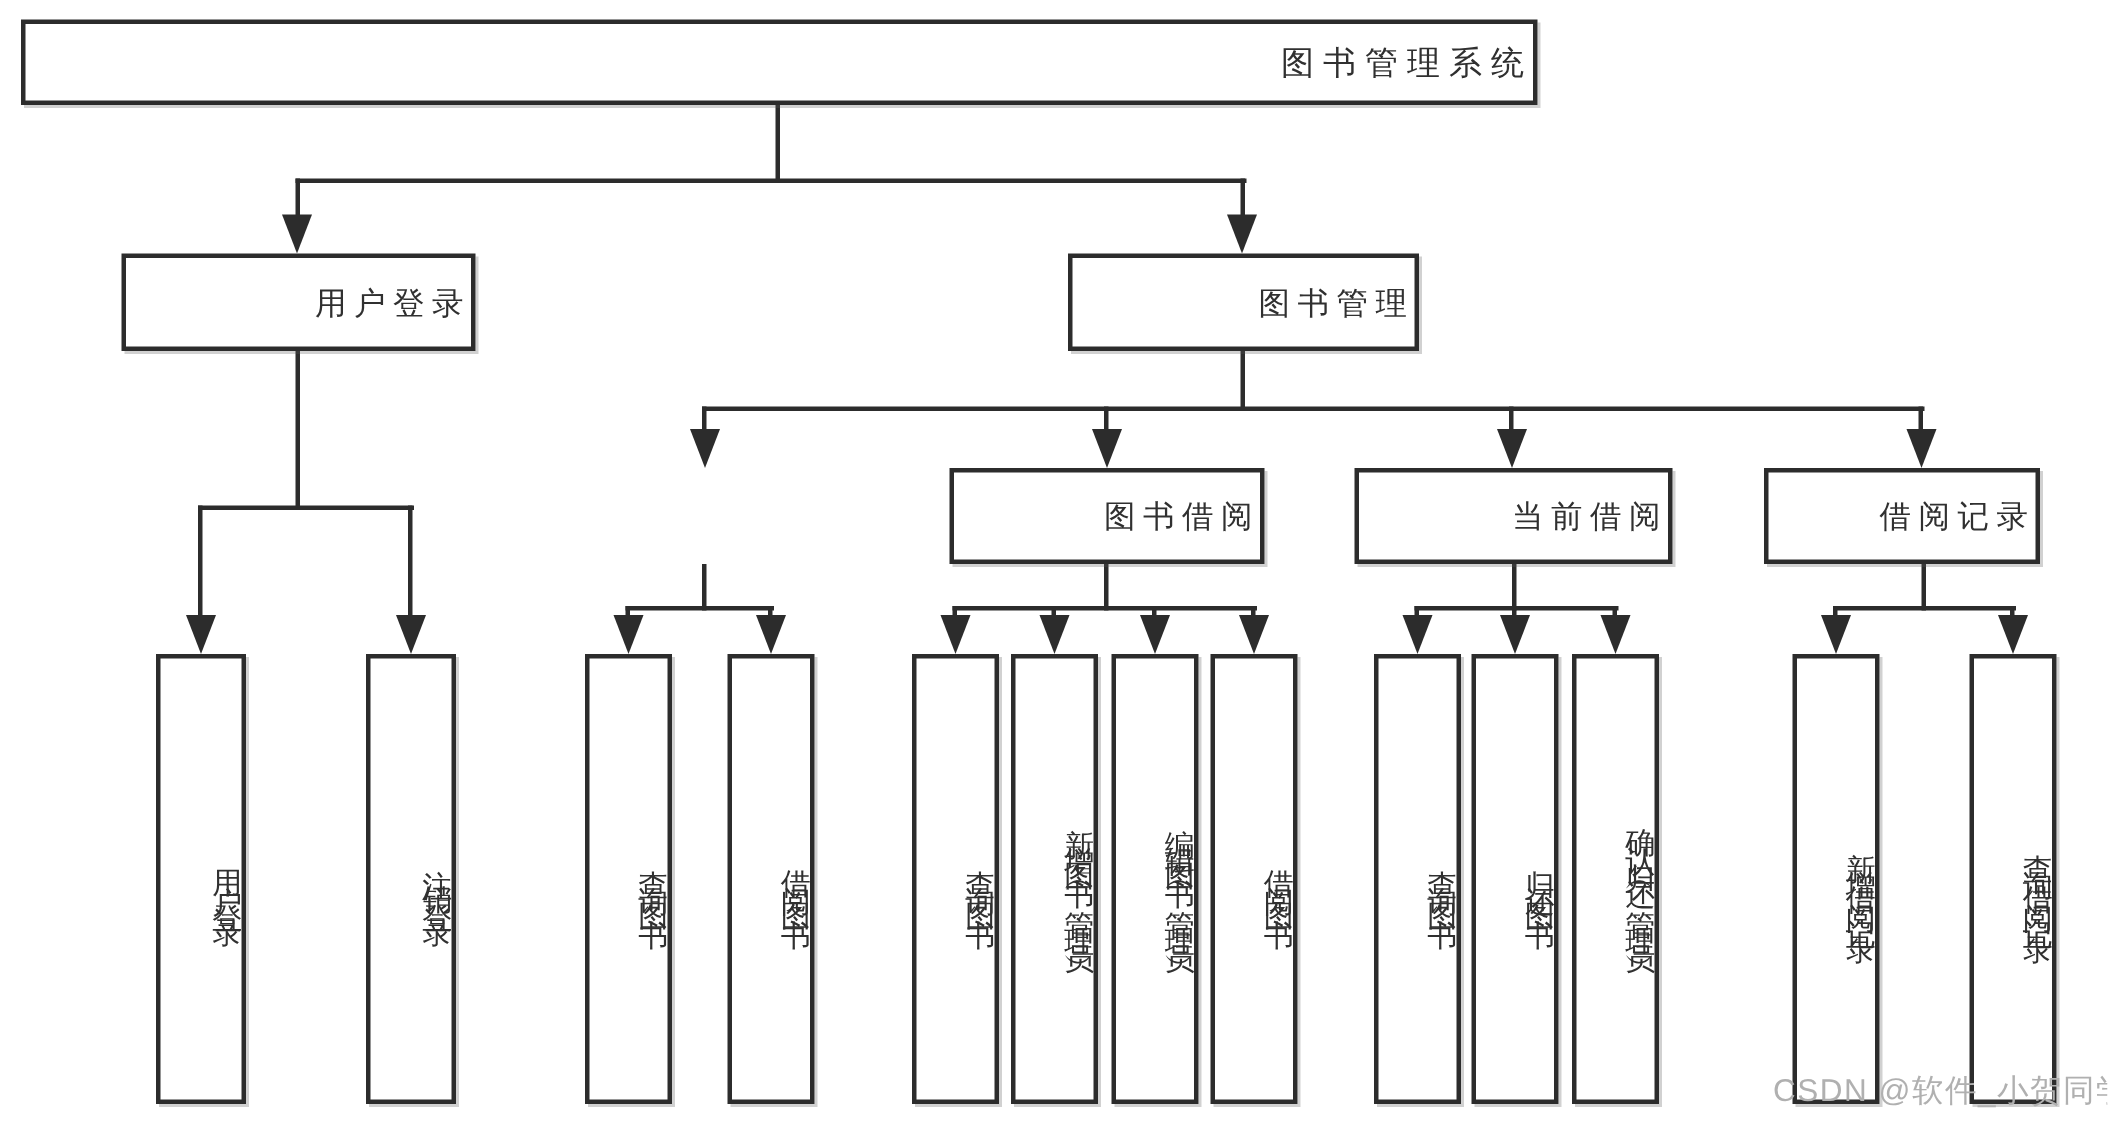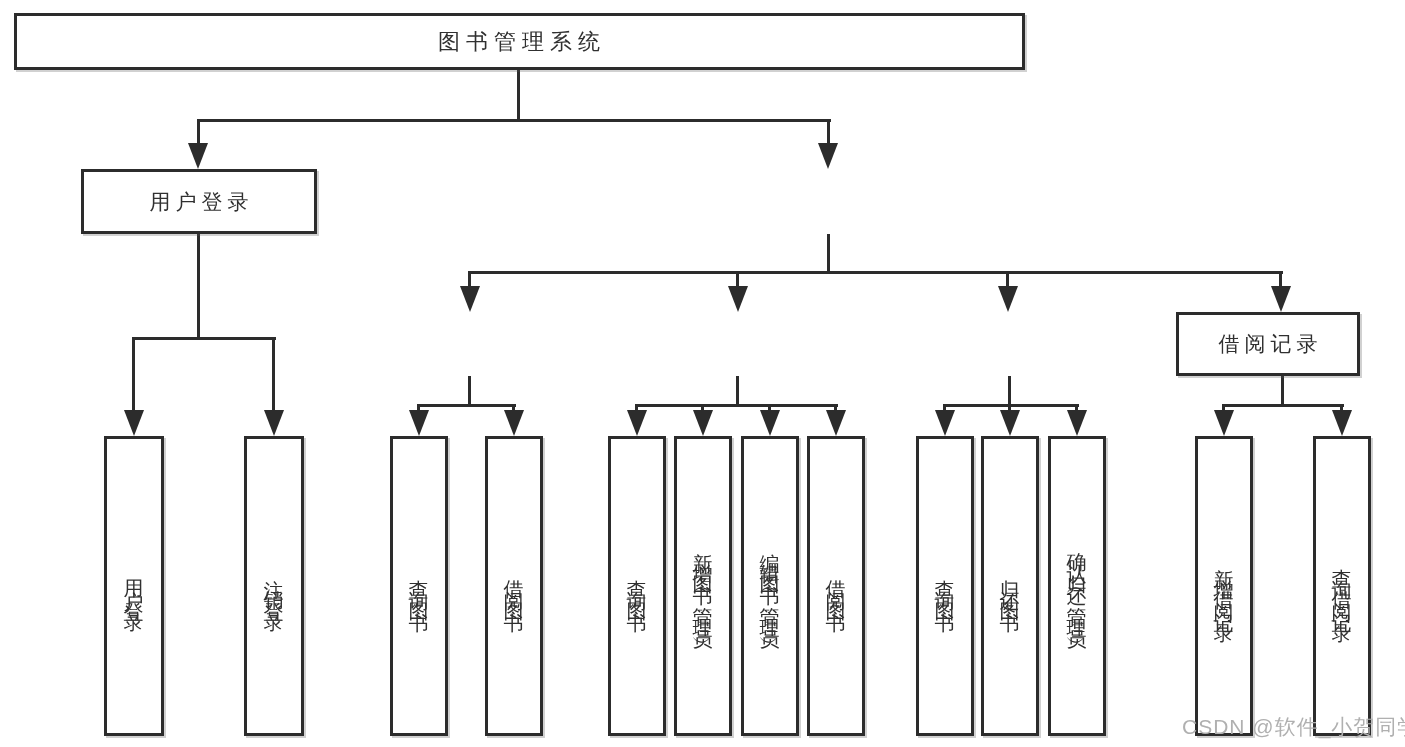--- a/index.html
+++ b/index.html
@@ -15,21 +15,21 @@
     width:1405px;height:747px;
     background:#ffffff;
     font-family:"Liberation Sans","DejaVu Sans",sans-serif;
     overflow:hidden;
   }
   .box{
     position:absolute;
     box-sizing:border-box;
     background:var(--fill);
     border:3px solid var(--border);
-    display:flex;align-items:center;justify-content:center;
+    display:flex;align-items:center;justify-content:flex-end;
     box-shadow:2px 2px 0 rgba(90,90,90,.28);
     z-index:2;
   }
   .lbl{
     font-size:21px;
     letter-spacing:5px;
     color:var(--text);
     white-space:nowrap;
     text-indent:5px; 
   }
@@ -71,39 +71,48 @@
   <div class="vl" style="left:517px;top:70px;height:51px"></div>
   <div class="hl" style="left:197px;top:119px;width:634px"></div>
   <div class="vl" style="left:197px;top:119px;height:27px"></div>
   <div class="vl" style="left:827px;top:119px;height:27px"></div>
   <div class="arrow" style="left:188px;top:143px"></div>
   <div class="arrow" style="left:818px;top:143px"></div>
 
   <div class="box" style="left:81px;top:169px;width:236px;height:65px">
     <span class="lbl">用户登录</span>
   </div>
+  <div class="box" style="left:712px;top:169px;width:234px;height:65px">
+    <span class="lbl">图书管理</span>
+  </div>
 
   <div class="vl" style="left:197px;top:234px;height:106px"></div>
   <div class="hl" style="left:132px;top:337px;width:144px"></div>
   <div class="vl" style="left:132px;top:337px;height:75px"></div>
   <div class="vl" style="left:272px;top:337px;height:75px"></div>
   <div class="arrow" style="left:124px;top:410px"></div>
   <div class="arrow" style="left:264px;top:410px"></div>
 
   <div class="vl" style="left:827px;top:234px;height:39px"></div>
   <div class="hl" style="left:468px;top:271px;width:815px"></div>
   <div class="vl" style="left:468px;top:271px;height:17px"></div>
   <div class="vl" style="left:736px;top:271px;height:17px"></div>
   <div class="vl" style="left:1006px;top:271px;height:17px"></div>
   <div class="vl" style="left:1279px;top:271px;height:17px"></div>
   <div class="arrow" style="left:460px;top:286px"></div>
   <div class="arrow" style="left:728px;top:286px"></div>
   <div class="arrow" style="left:998px;top:286px"></div>
   <div class="arrow" style="left:1271px;top:286px"></div>
 
+  <div class="box" style="left:633px;top:312px;width:210px;height:64px">
+    <span class="lbl">图书借阅</span>
+  </div>
+  <div class="box" style="left:903px;top:312px;width:212px;height:64px">
+    <span class="lbl">当前借阅</span>
+  </div>
   <div class="box" style="left:1176px;top:312px;width:184px;height:64px">
     <span class="lbl">借阅记录</span>
   </div>
 
   <div class="vl" style="left:468px;top:376px;height:31px"></div>
   <div class="hl" style="left:417px;top:404px;width:99px"></div>
   <div class="vl" style="left:417px;top:404px;height:9px"></div>
   <div class="vl" style="left:512px;top:404px;height:9px"></div>
   <div class="arrow" style="left:409px;top:410px"></div>
   <div class="arrow" style="left:504px;top:410px"></div>

